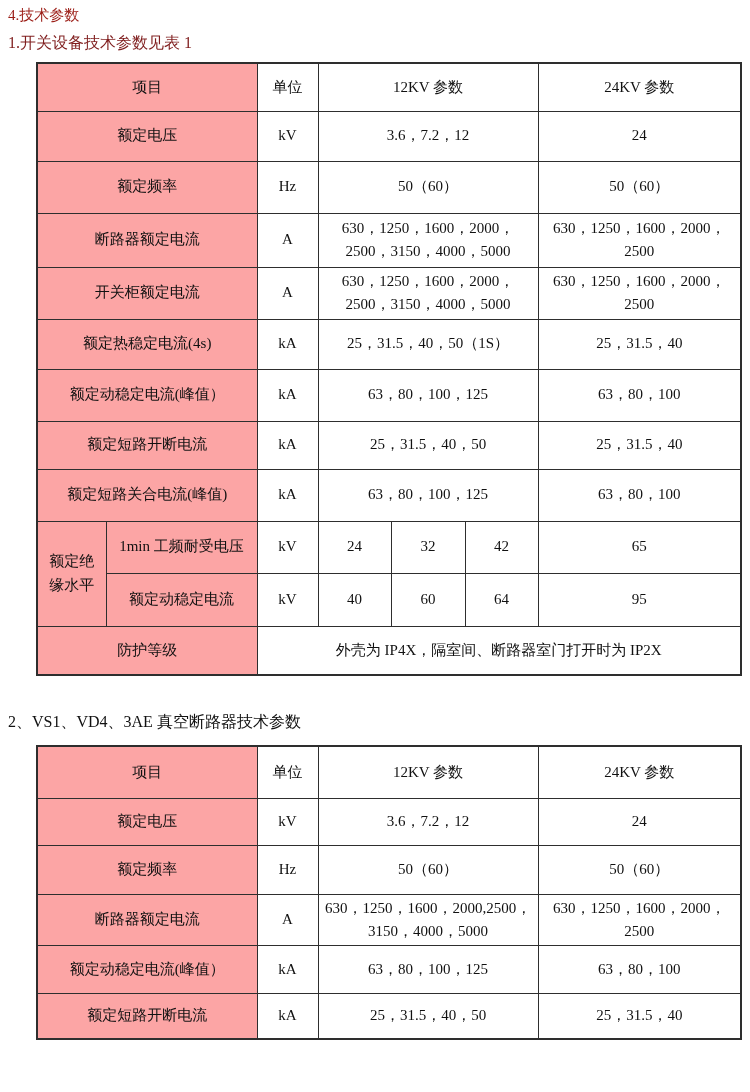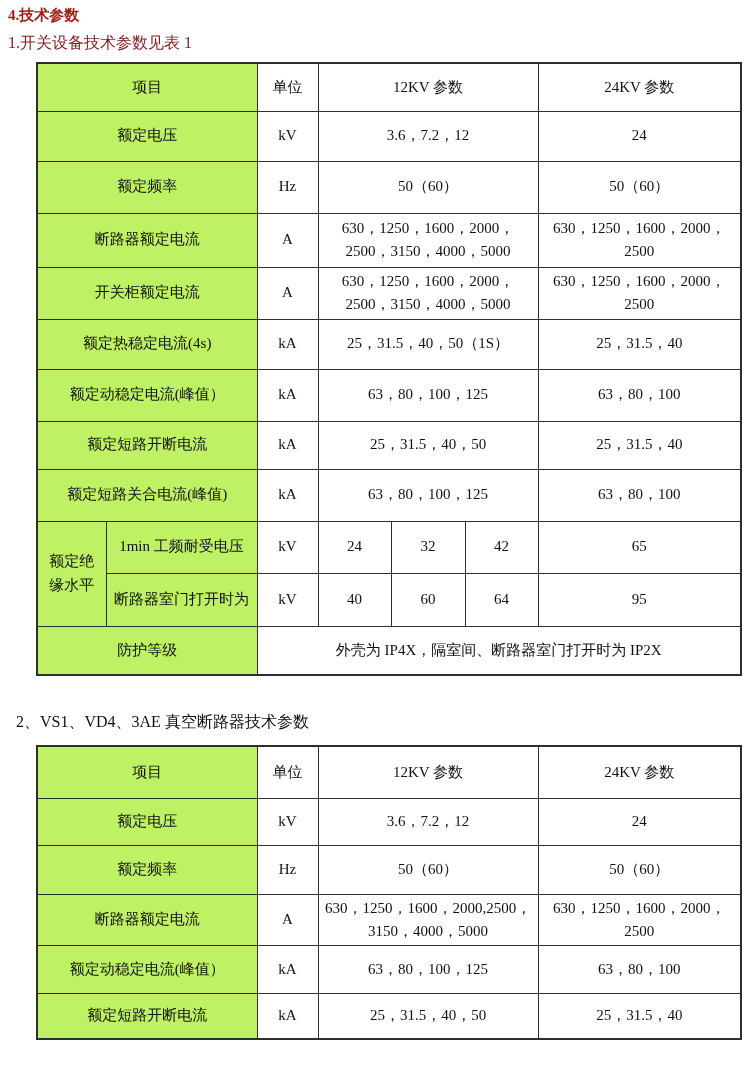--- a/index.html
+++ b/index.html
@@ -6,28 +6,28 @@
   .page{
     position:relative;
     width:750px;height:1092px;
     background:#ffffff;
     font-family:"Liberation Serif","DejaVu Serif",serif;
     color:#111111;
     overflow:hidden;
   }
   .sec-title{
     position:absolute;left:8px;top:6px;
-    font-size:15px;font-weight:bold;color:#9B1C15;
+    font-size:15px;font-weight:normal;color:#9B1C15;
   }
   .sec-sub{
     position:absolute;left:8px;top:33px;
     font-size:16px;color:#7f1d1d;
   }
   .sec2-title{
-    position:absolute;left:16px;top:712px;
+    position:absolute;left:8px;top:712px;
     font-size:16px;color:#111111;
   }
   table.params{
     position:absolute;left:36px;
     border-collapse:collapse;
     table-layout:fixed;
     width:704px;
     border:2px solid #2e2e2e;
     font-size:15px;
   }
@@ -35,21 +35,21 @@
   table.t2{top:745px;}
   table.params td{
     border:1px solid #2e2e2e;
     text-align:center;
     vertical-align:middle;
     padding:2px 4px;
     line-height:1.55;
     white-space:pre-line;
     overflow:hidden;
   }
-  td.pink{background:#bef264;}
+  td.pink{background:#fca5a5;}
 </style>
 </head>
 <body>
 
 <div class="page">
 
   <div class="sec-title">4.技术参数</div>
   <div class="sec-sub">1.开关设备技术参数见表 1</div>
 
   <table class="params t1">
@@ -124,21 +124,21 @@
     <tr style="height:52px">
       <td rowspan="2" class="pink">额定绝缘水平</td>
       <td class="pink">1min 工频耐受电压</td>
       <td>kV</td>
       <td>24</td>
       <td>32</td>
       <td>42</td>
       <td>65</td>
     </tr>
     <tr style="height:53px">
-      <td class="pink">断路器室门打开时为</td>
+      <td class="pink">额定动稳定电流</td>
       <td>kV</td>
       <td>40</td>
       <td>60</td>
       <td>64</td>
       <td>95</td>
     </tr>
     <tr style="height:49px">
       <td colspan="2" class="pink">防护等级</td>
       <td colspan="5">外壳为 IP4X，隔室间、断路器室门打开时为 IP2X</td>
     </tr>

